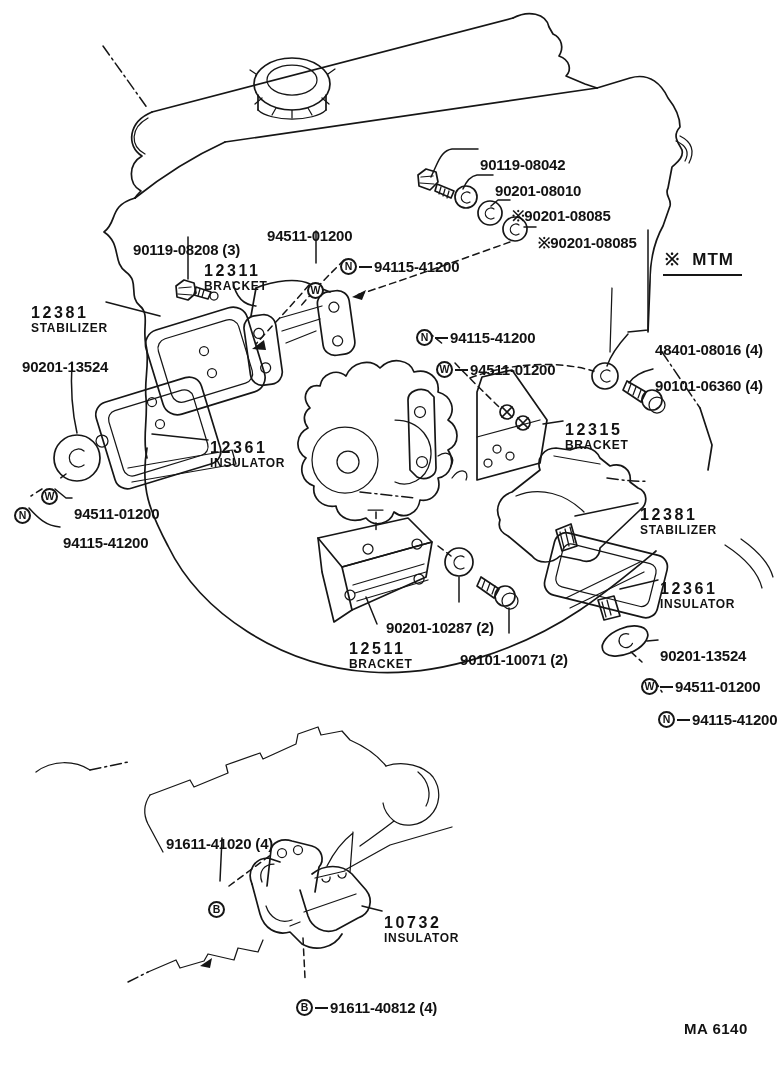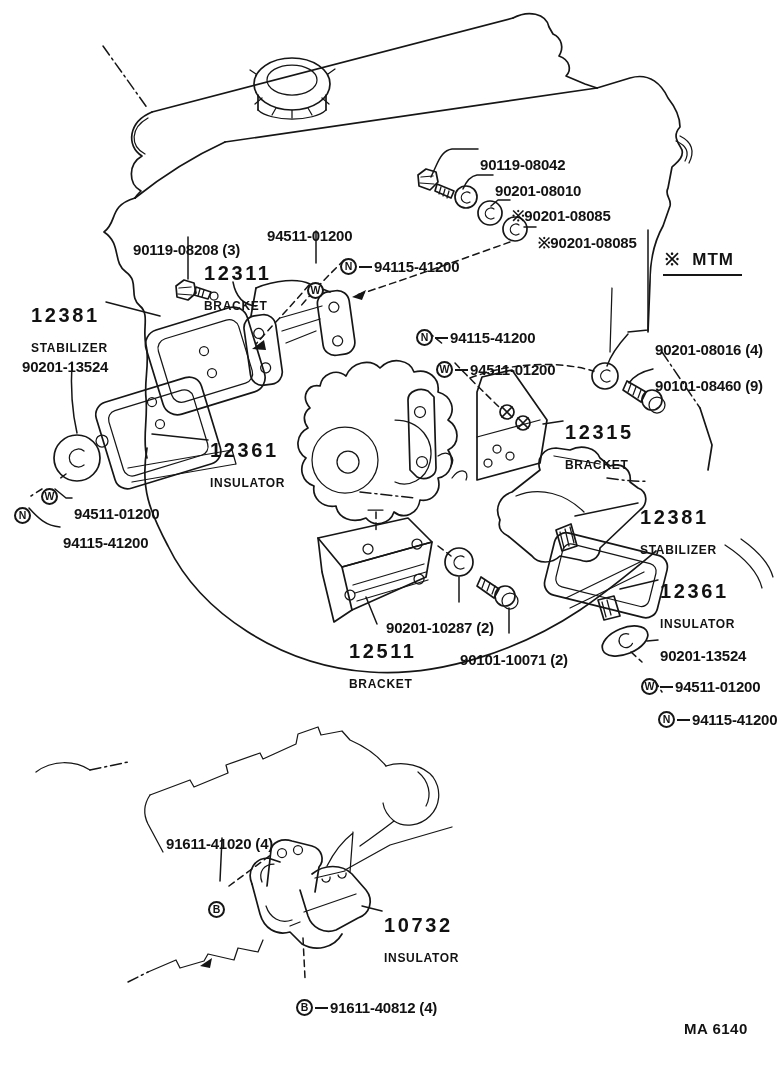--- a/index.html
+++ b/index.html
@@ -11,22 +11,22 @@
   #lineart .thin{stroke-width:1.25;}
   #lineart .leader{stroke-width:1.5;}
   #lineart .dashed{stroke-dasharray:6.5 4.5;stroke-width:1.5;}
   #lineart .dashdot{stroke-dasharray:11 4 2 4;stroke-width:1.5;}
   #lineart .arrow{fill:#161616;stroke:none;}
   #labels-layer{position:absolute;left:0;top:16px;width:100%;height:100%;padding-left:29px;}
   .plabel{position:absolute;display:flex;flex-direction:column;align-items:flex-start;
           white-space:nowrap;font-weight:700;}
   .plabel .row{display:flex;align-items:center;}
   .plabel .num{font-size:15px;letter-spacing:-0.2px;line-height:1.05;}
-  .plabel.big .num{font-size:20px;letter-spacing:2.6px;text-align:center;}
-  .plabel .sub{font-size:12px;letter-spacing:0.7px;line-height:1.05;margin-top:16px;}
+  .plabel.big .num{font-size:16px;letter-spacing:2.6px;text-align:center;}
+  .plabel .sub{font-size:12px;letter-spacing:0.7px;line-height:1.05;margin-top:0px;}
   .csym{display:inline-flex;width:17px;height:17px;border:2px solid #161616;border-radius:50%;
         align-items:center;justify-content:center;font-size:10.5px;font-weight:700;
         box-sizing:border-box;background:#fff;line-height:1;}
   .csym.standalone{position:absolute;}
   .pdash{width:13px;height:0;border-top:2px solid #161616;margin:0 2px;}
   #mtm-note{position:absolute;left:663px;top:247px;font-size:17px;font-weight:700;
             letter-spacing:1px;border-bottom:2.2px solid #161616;padding:0 8px 4px 2px;}
   #mtm-note .sym{margin-right:12px;}
   #page-code{position:absolute;left:684px;top:980px;font-size:15px;font-weight:700;letter-spacing:0.5px;margin-top:40px;}
 </style>
@@ -382,26 +382,26 @@
       </div>
       <div class="plabel" style="left: 436px; top: 345px;">
         <span class="row">
           <span class="csym">W</span>
           <span class="pdash"></span>
           <span class="num">94511-01200</span>
         </span>
       </div>
       <div class="plabel" style="left: 655px; top: 326px;">
         <span class="row">
-          <span class="num">90201-08016 (4)</span>
+          <span class="num">48401-08016 (4)</span>
         </span>
       </div>
       <div class="plabel" style="left: 655px; top: 362px;">
         <span class="row">
-          <span class="num">90101-08460 (9)</span>
+          <span class="num">90101-06360 (4)</span>
         </span>
       </div>
       <div class="plabel big" style="left: 565px; top: 406px;">
         <span class="row">
           <span class="num">12315</span>
         </span>
         <span class="sub">BRACKET</span>
       </div>
       <div class="plabel big" style="left: 640px; top: 491px;">
         <span class="row">

